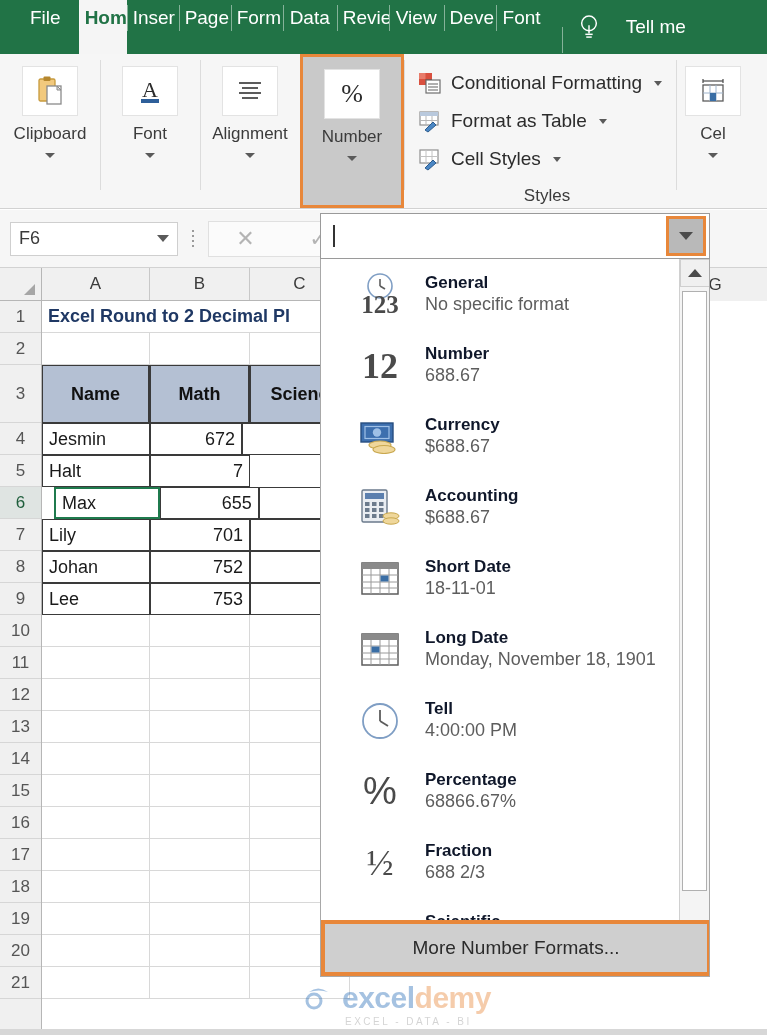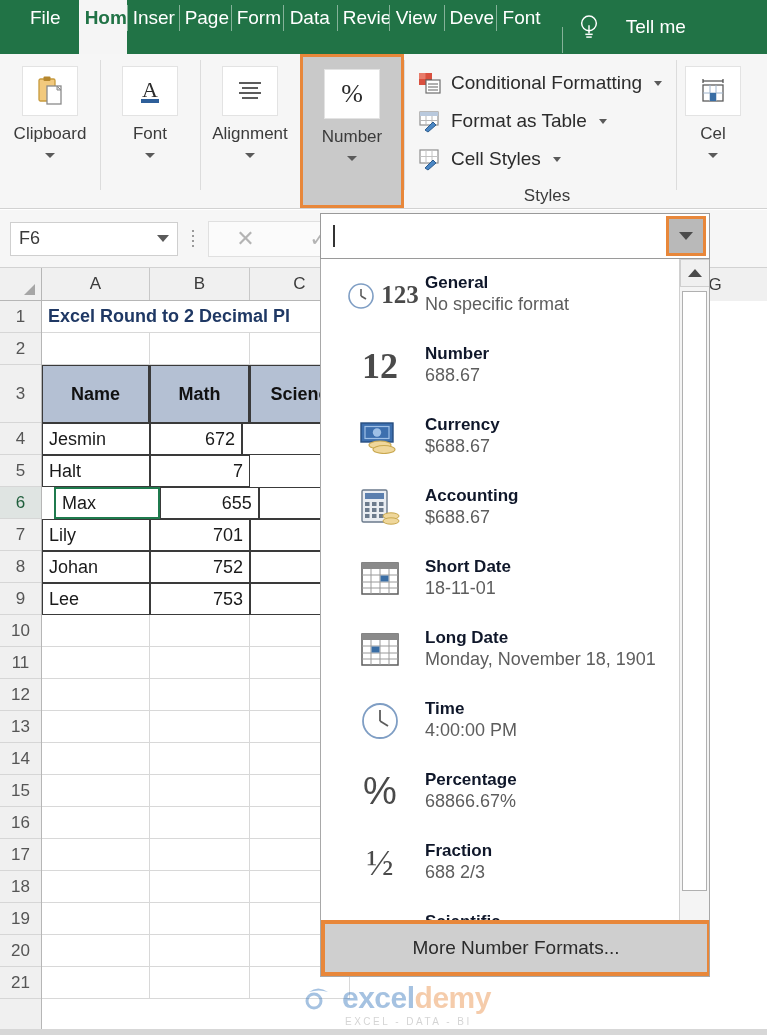--- a/index.html
+++ b/index.html
@@ -246,21 +246,21 @@
     padding-left: 30px;
   }
   .dd-ico {
     width: 58px; flex: 0 0 58px; height: 56px;
     display: flex; align-items: center; justify-content: center;
   }
   .dd-texts { display: flex; flex-direction: column; justify-content: center; }
   .dd-name { font-size: 17px; font-weight: 700; color: #0f172a; line-height: 1.25; }
   .dd-sample { font-size: 18px; color: #5d5d5d; line-height: 1.3; }
   .glyph-123 {
-    display: flex; flex-direction: row; line-height: 1;
+    display: flex; flex-direction: column; align-items: center; line-height: 1;
   }
   .glyph-num {
     font-size: 36px; font-weight: 700; color: #4a4a4a;
     font-family: "Liberation Serif", serif;
   }
   .glyph-pct { font-size: 38px; color: #4a4a4a; font-weight: 400; }
   .glyph-frac { font-size: 36px; color: #4a4a4a; font-family: "Liberation Serif", serif; }
   .glyph-sci { font-size: 30px; color: #4a4a4a; font-family: "Liberation Serif", serif; }
   .glyph-sci sup { font-size: 17px; }
 
@@ -742,21 +742,21 @@
 
         <div class="dditem">
           <span class="dd-ico">
             <svg width="44" height="44" viewBox="0 0 44 44">
               <circle cx="22" cy="22" r="17" fill="none" stroke="#7f9ec4" stroke-width="1.8"></circle>
               <line x1="22" y1="22" x2="22" y2="11" stroke="#5c5c5c" stroke-width="1.8"></line>
               <line x1="22" y1="22" x2="30" y2="27" stroke="#5c5c5c" stroke-width="1.8"></line>
             </svg>
           </span>
           <span class="dd-texts">
-            <span class="dd-name">Time</span>
+            <span class="dd-name">Tell</span>
             <span class="dd-sample">4:00:00 PM</span>
           </span>
         </div>
 
         <div class="dditem">
           <span class="dd-ico">
               <span class="glyph-pct">%</span>
             </span>
           <span class="dd-texts">
             <span class="dd-name">Percentage</span>

